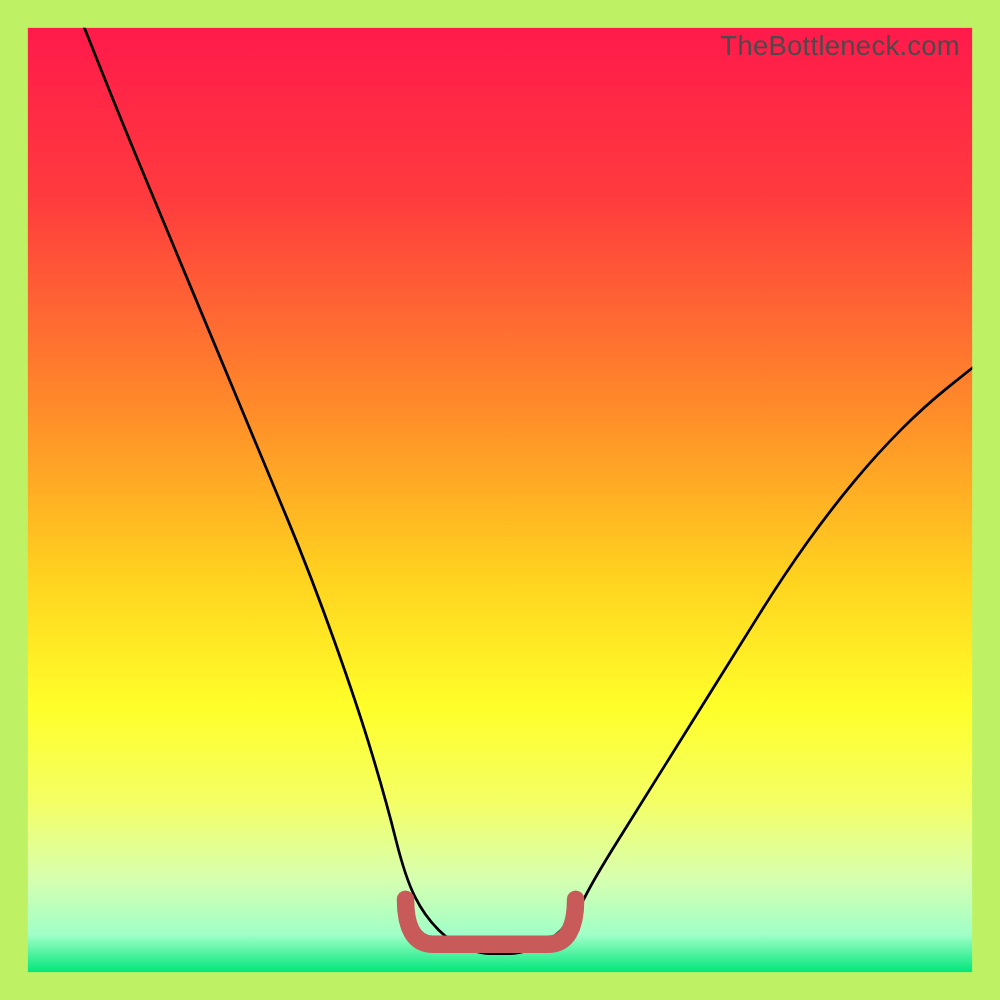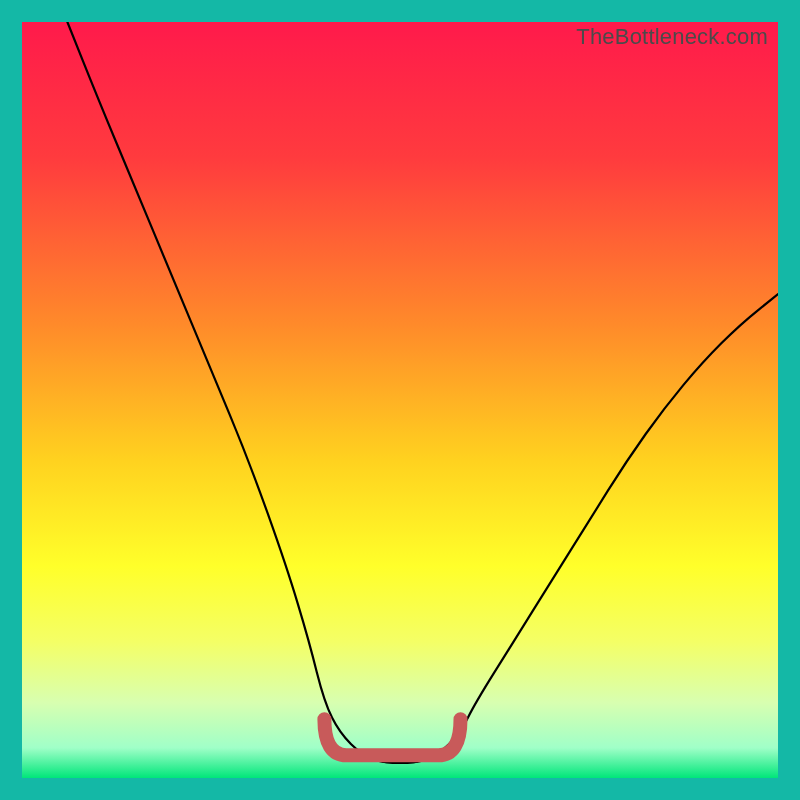--- a/index.html
+++ b/index.html
@@ -8,21 +8,21 @@
     width: 800px;
     height: 800px;
     overflow: hidden;
     background: #000;
     font-family: Arial, Helvetica, sans-serif;
   }
   .frame {
     position: relative;
     width: 800px;
     height: 800px;
-    background: #14b8a6;
+    background: #bef264;
   }
   .plot-area {
     position: absolute;
     left: 22px;
     top: 22px;
     width: 756px;
     height: 756px;
     overflow: hidden;
   }
   .gradient-bg {

